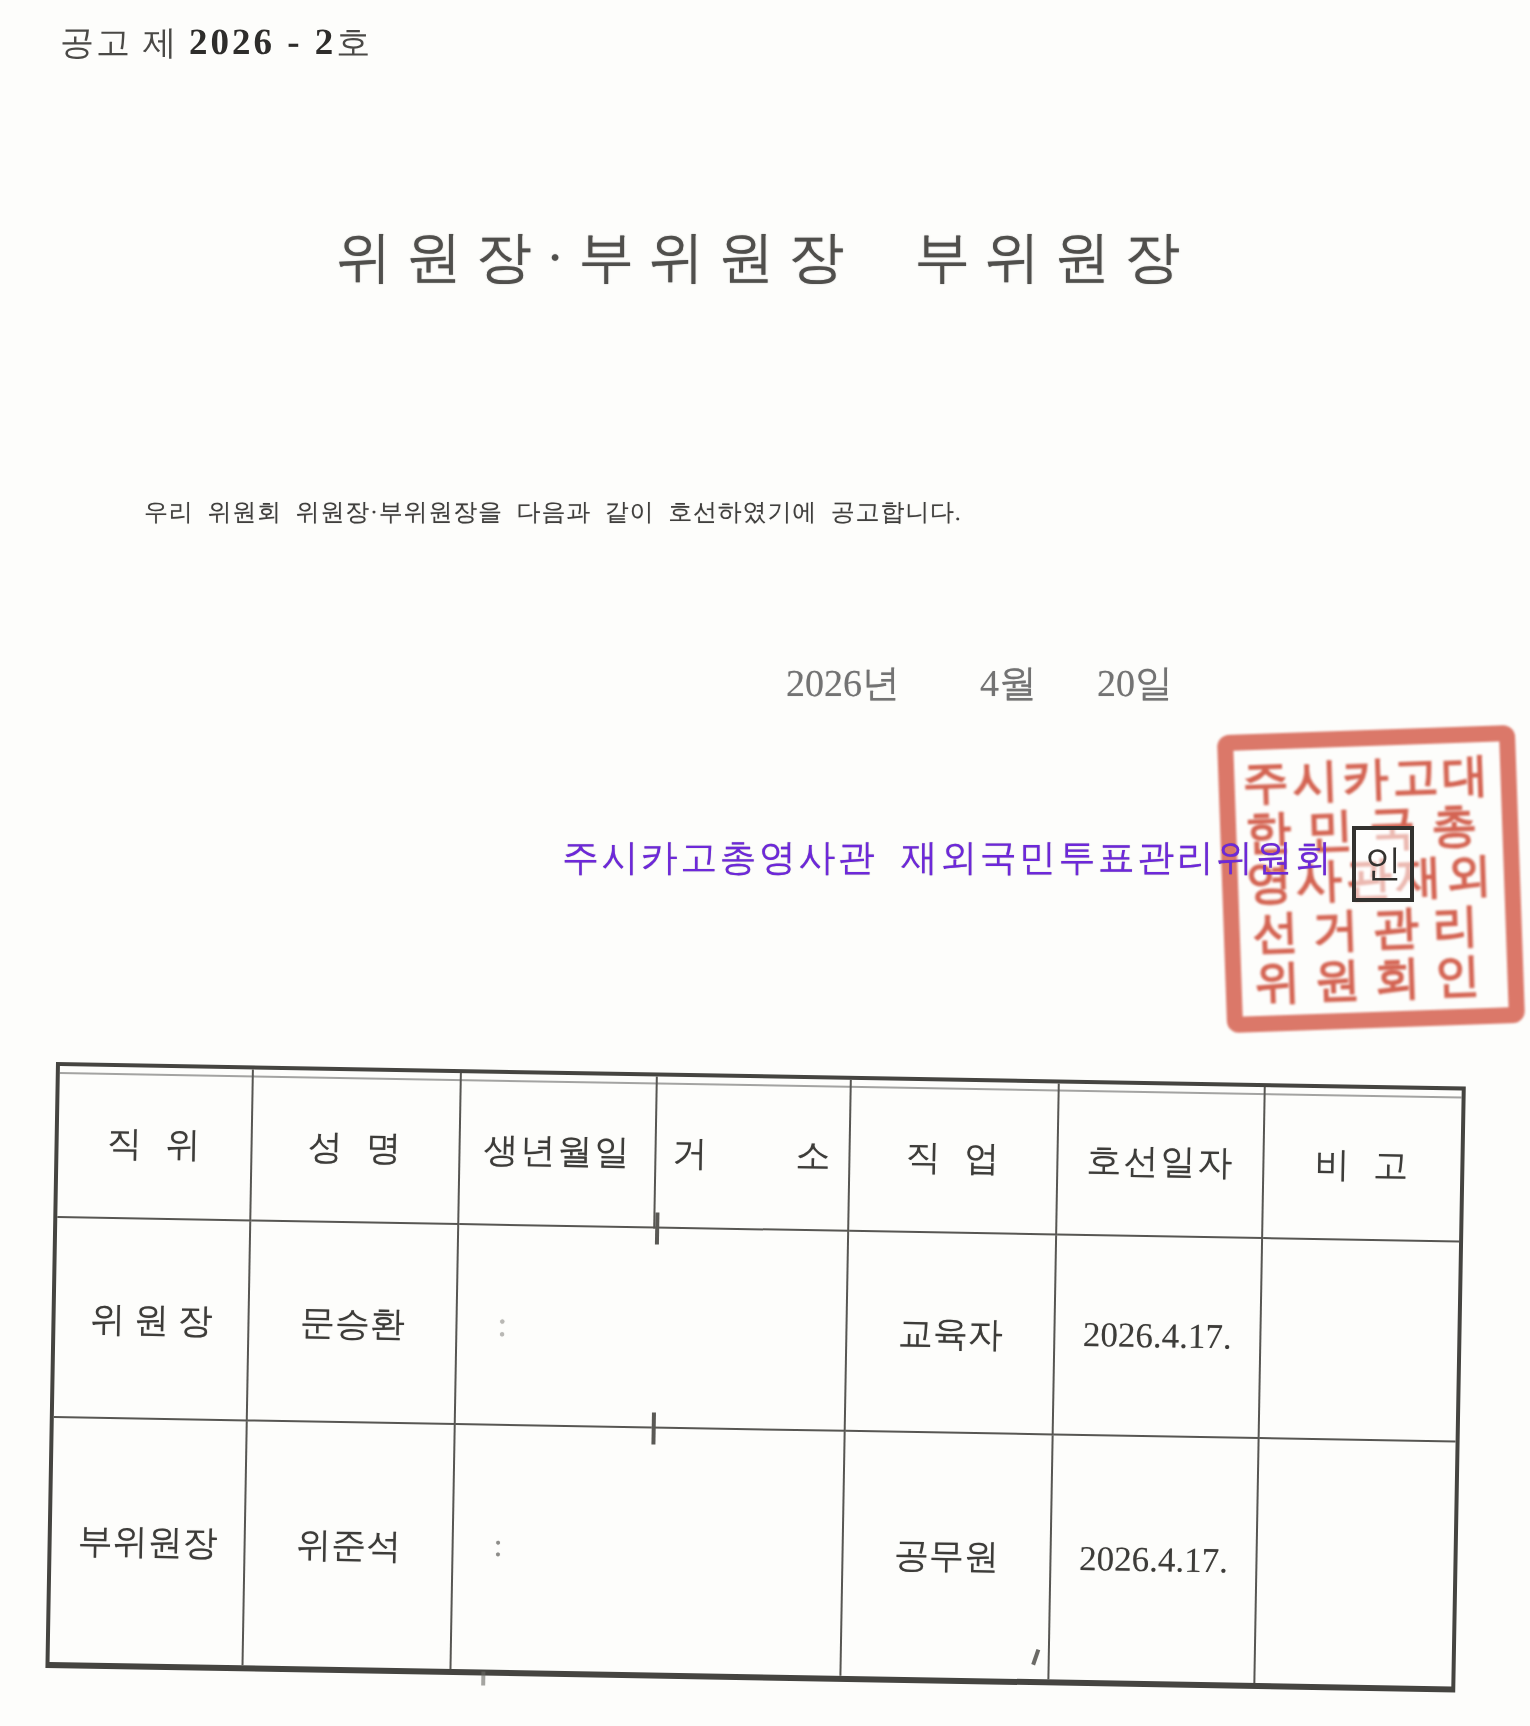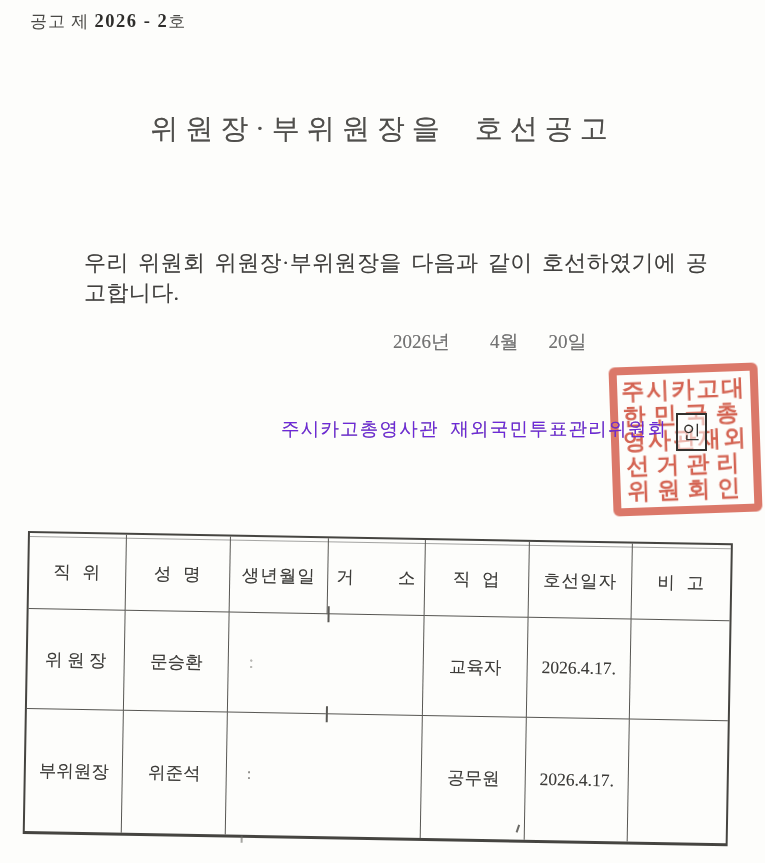--- a/index.html
+++ b/index.html
@@ -14,22 +14,22 @@
     position:absolute; left:30px; top:10px; font-size:17px; color:#4a4946;
     letter-spacing:1px;
   }
   .notice-no .num { font-weight:bold; font-size:18.5px; color:#2e2d2b; letter-spacing:1.5px; }
   .doc-title {
     position:absolute; left:0; top:110px; width:100%;
     text-align:center; font-size:28px; letter-spacing:7px; color:#504f4c;
     text-shadow:0 0 0.6px rgba(60,60,60,.5); white-space:pre;
   }
   .doc-body {
-    position:absolute; left:84px; top:248px; width:640px;
-    font-size:22px; letter-spacing:.4px; word-spacing:3.5px; color:#403f3d;
+    position:absolute; left:72px; top:248px; width:640px;
+    font-size:12px; letter-spacing:.4px; word-spacing:3.5px; color:#403f3d;
     text-shadow:0 0 0.4px rgba(60,60,60,.4);
   }
   .doc-date {
     position:absolute; left:393px; top:329px; font-size:19px; color:#737373;
     text-shadow:0 0 0.4px rgba(60,60,60,.4);
   }
   .doc-date .y { margin-right:40px; }
   .doc-date .m { margin-right:30px; }
   .issuer {
     position:absolute; left:281px; top:416px; font-size:18.5px;
@@ -96,21 +96,21 @@
   .smudge.a { left:492px; top:283px; width:2px; height:8px; transform:rotate(18deg); }
   .smudge.b { left:216px; top:299px; width:2px; height:7px; opacity:.6; }
 </style>
 </head>
 <body>
 
 <div class="page">
 
   <div class="notice-no"><span>공고 제 </span><span class="num">2026 - 2</span><span>호</span></div>
 
-  <div class="doc-title">위원장·부위원장을  호선공고</div>
+  <div class="doc-title">위원장·부위원장  부위원장</div>
 
   <div class="doc-body">우리 위원회 위원장·부위원장을 다음과 같이 호선하였기에 공고합니다.</div>
 
   <div class="doc-date">
     <span class="y">2026년</span><span class="m">4월</span><span class="d">20일</span>
   </div>
 
   <div class="issuer">주시카고총영사관 재외국민투표관리위원회</div>
 
   <div class="stamp">

